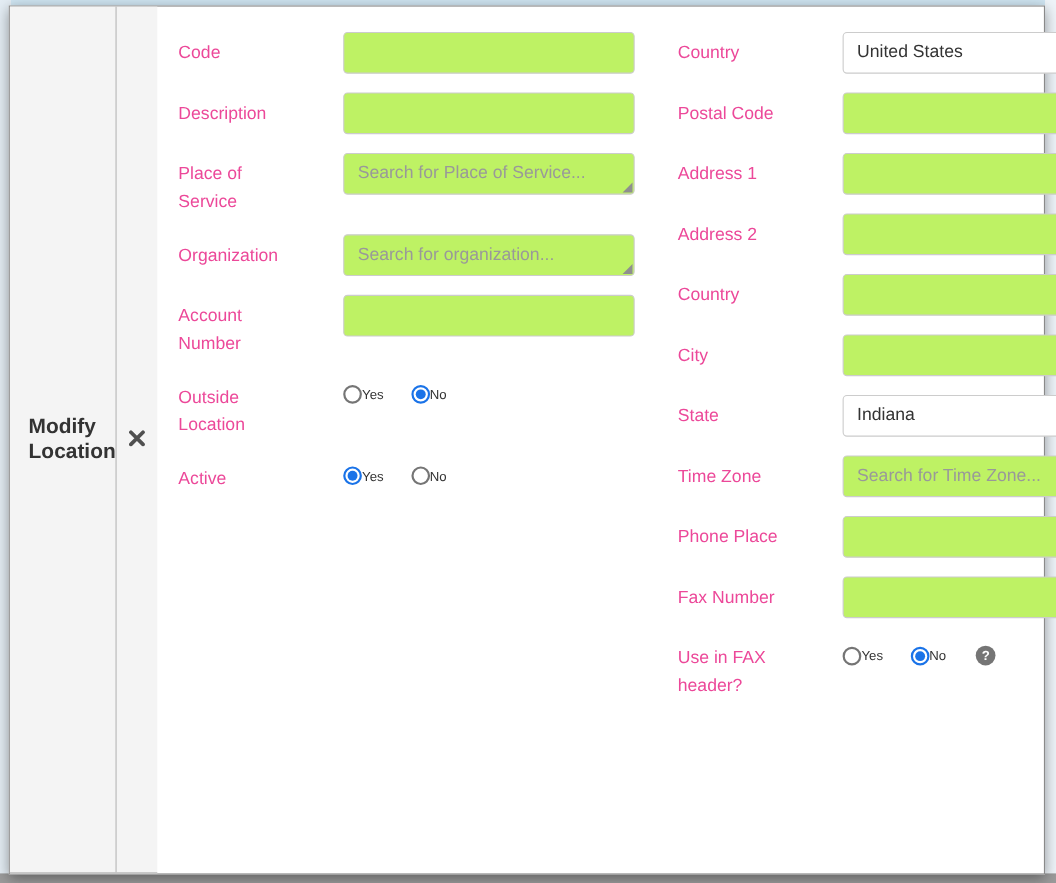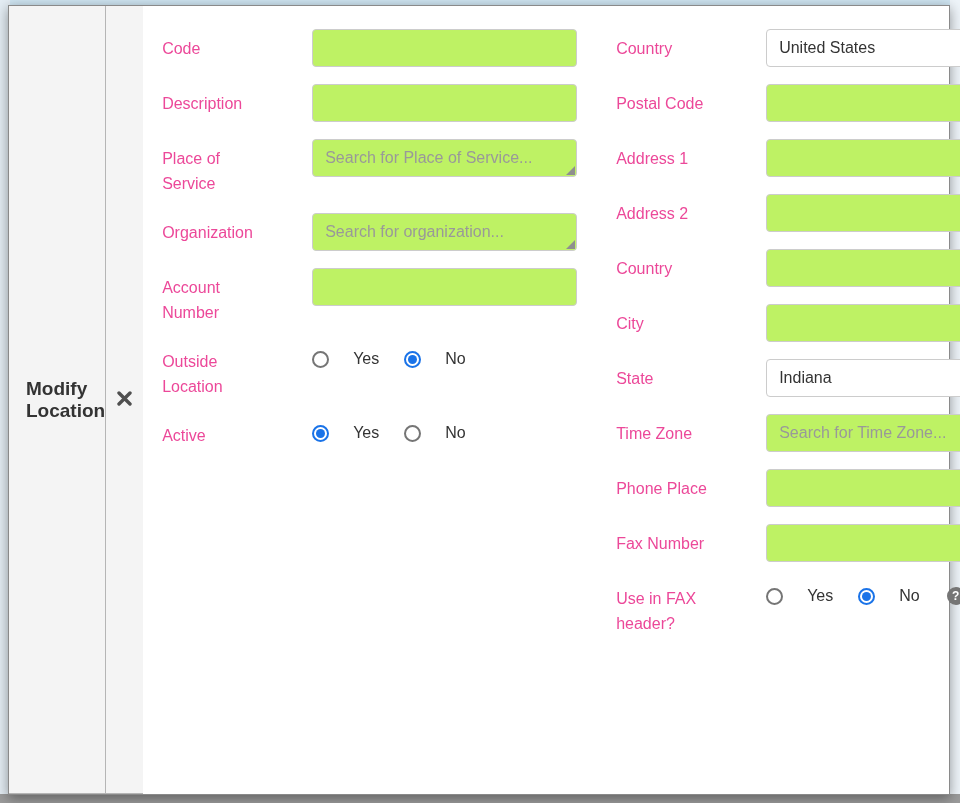--- a/index.html
+++ b/index.html
@@ -93,21 +93,21 @@
   .radio-circle {
     width:17px; height:17px; border-radius:50%;
     border:2px solid #757575; background:#fff;
     position:relative; flex:0 0 17px;
   }
   .radio-circle.checked { border-color:#1a73e8; }
   .radio-circle.checked::after {
     content:""; position:absolute; left:2px; top:2px; right:2px; bottom:2px;
     border-radius:50%; background:#1a73e8;
   }
-  .radio-text { margin-left:24px; font-size:16px; color:#333; }
+  .radio-text { margin-left:0; font-size:12px; color:#333; }
 
   .help-icon {
     width:18px; height:18px; border-radius:50%;
     background:#757575; color:#fff;
     font-size:12px; font-weight:bold;
     display:flex; align-items:center; justify-content:center;
     cursor:pointer; margin-left:2px;
   }
 
   .modal-footer {

